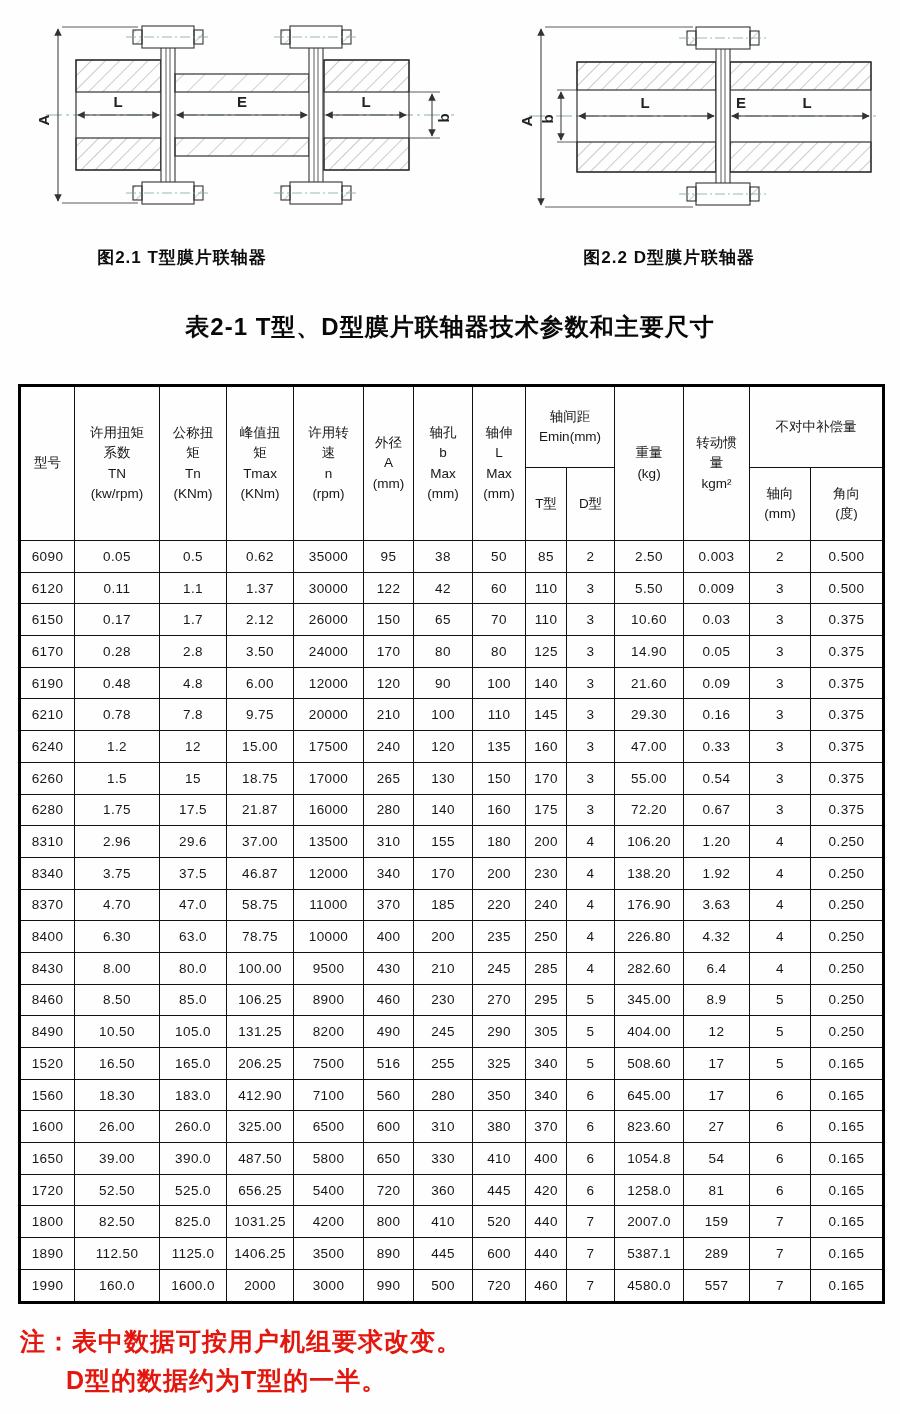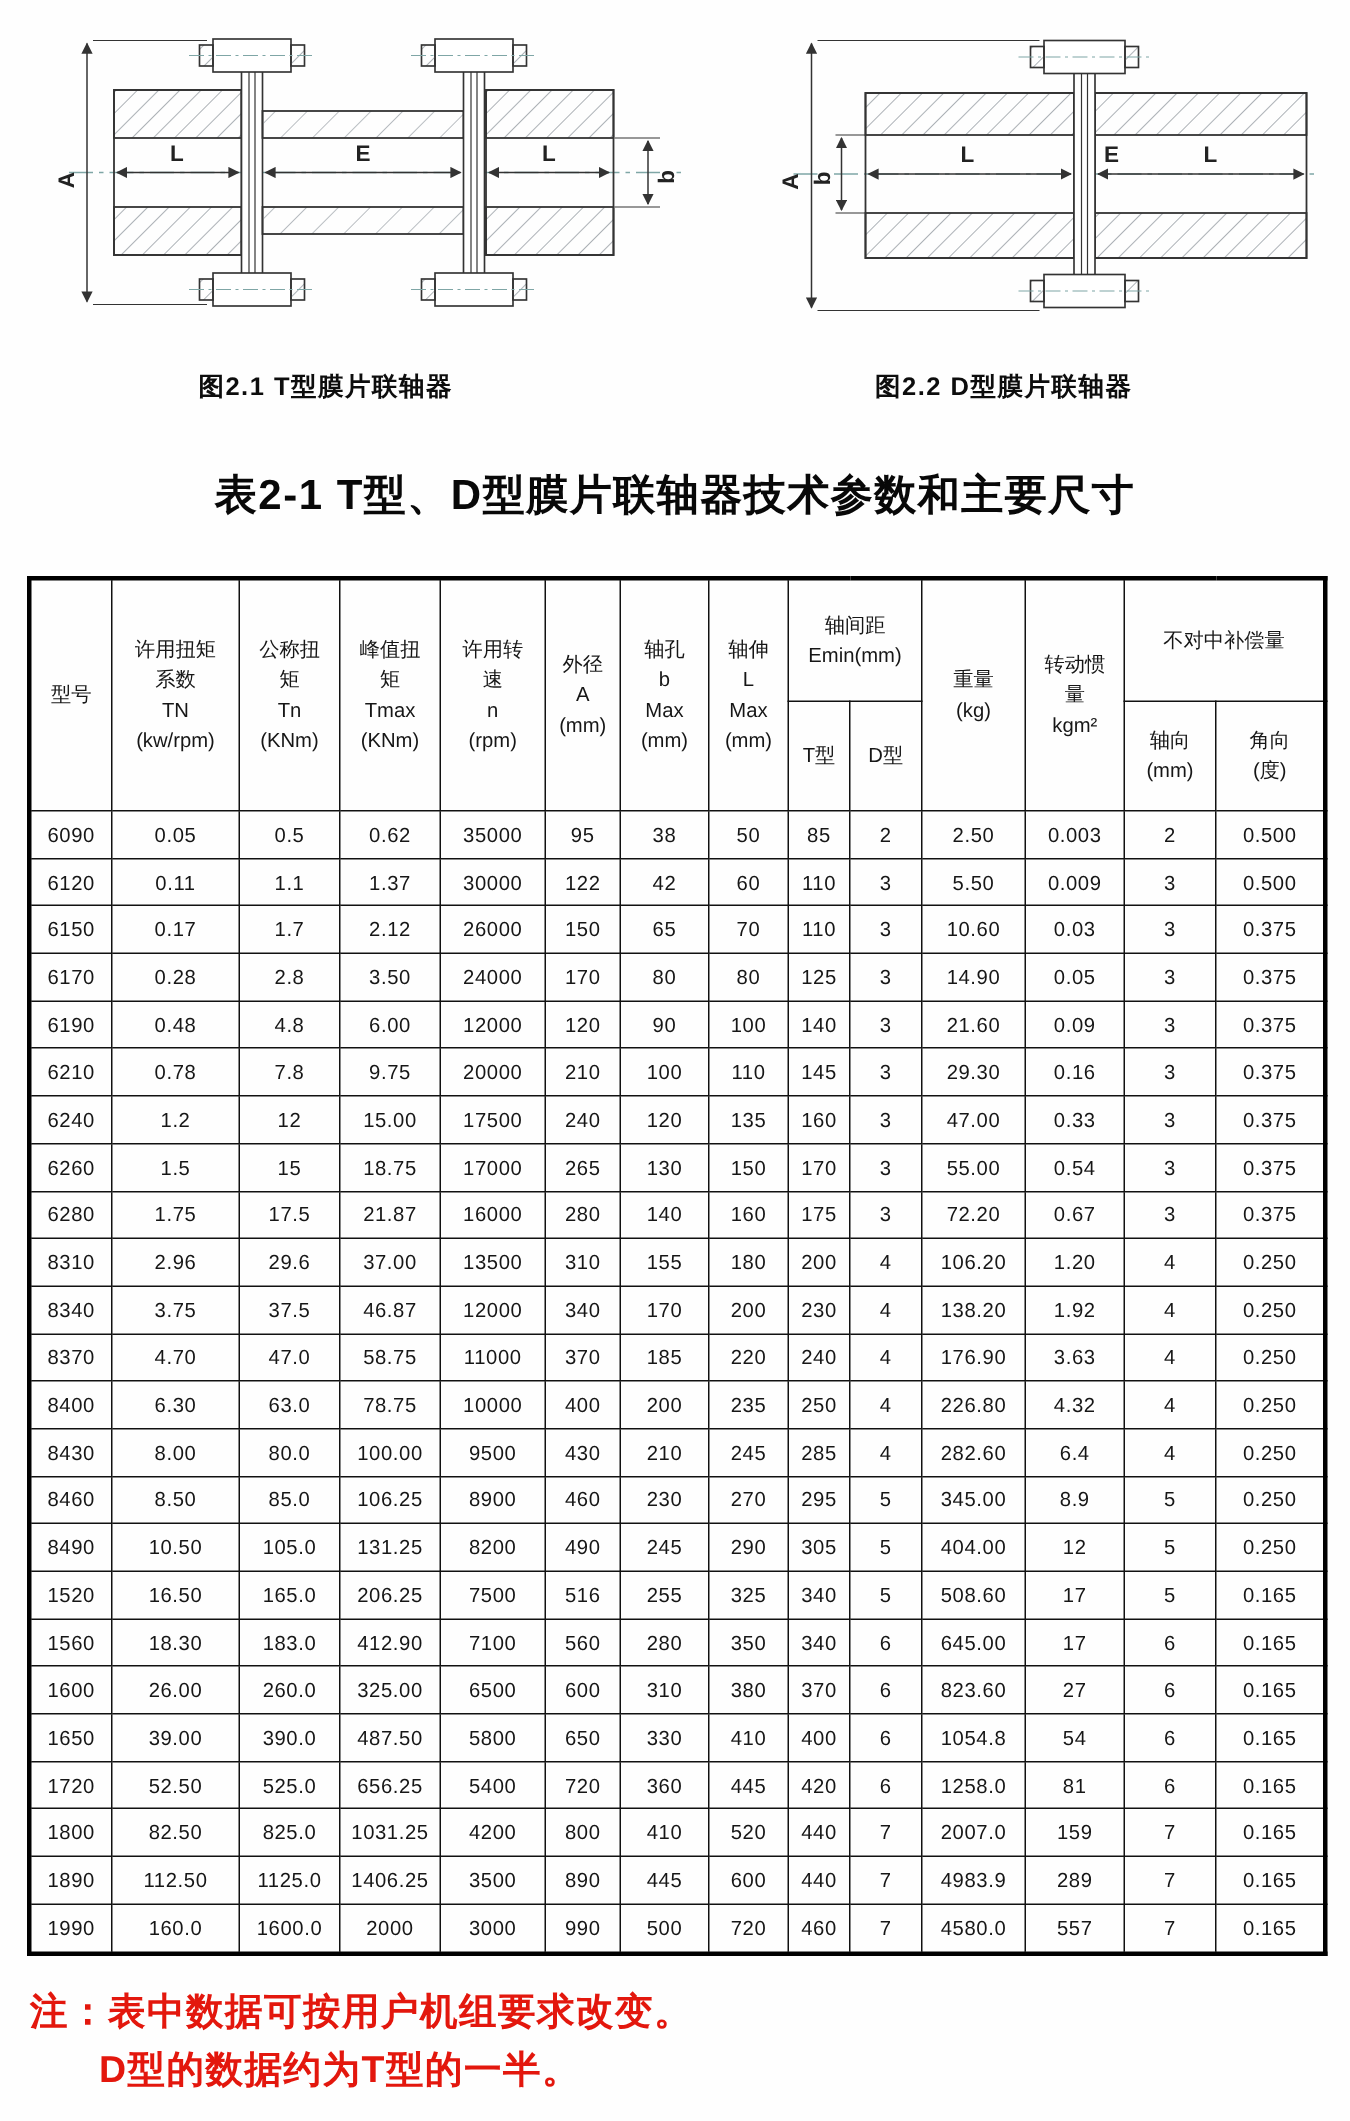--- a/index.html
+++ b/index.html
@@ -1,23 +1,23 @@
 <!DOCTYPE html>
 <html><head>
 <meta charset="utf-8">
 <style>
   html,body{margin:0;padding:0;}
   body{width:900px;height:1414px;background:#ffffff;font-family:"Liberation Sans",sans-serif;color:#161616;}
   .page{position:relative;width:900px;height:1414px;background:#fefefe;overflow:hidden;}
   svg{position:absolute;}
   svg text{font-family:"Liberation Sans",sans-serif;font-size:15px;font-weight:600;fill:#222;}
   .caption{position:absolute;top:246px;font-size:17px;font-weight:bold;text-align:center;color:#0d0d0d;letter-spacing:1px;}
-  .caption1{left:62px;width:240px;text-align:right;}
+  .caption1{left:62px;width:240px;}
   .caption2{left:515px;width:240px;text-align:right;}
-  .table-title{position:absolute;top:311px;left:0;width:900px;text-align:center;font-size:28px;font-weight:bold;color:#080808;letter-spacing:1px;}
+  .table-title{position:absolute;top:311px;left:0;width:900px;text-align:center;font-size:24px;font-weight:bold;color:#080808;letter-spacing:1px;}
   table.params{position:absolute;left:18px;top:384px;width:864px;border-collapse:collapse;table-layout:fixed;border:3px solid #000;}
   table.params th,table.params td{border:1.6px solid #111;text-align:center;vertical-align:middle;padding:0;}
   table.params th{font-size:13.5px;font-weight:normal;line-height:1.5;white-space:pre-line;}
   table.params thead tr.h1 th{height:80px;}
   table.params thead tr.h2 th{height:72px;}
   table.params td{font-size:13.5px;height:30.7px;letter-spacing:0.4px;}
   .notes{position:absolute;left:20px;top:1322px;font-size:25px;font-weight:bold;line-height:1.55;letter-spacing:1px;}
   .notes .line2{padding-left:46px;}
 </style>
 </head>
@@ -597,21 +597,21 @@
           <td>1890</td>
           <td>112.50</td>
           <td>1125.0</td>
           <td>1406.25</td>
           <td>3500</td>
           <td>890</td>
           <td>445</td>
           <td>600</td>
           <td>440</td>
           <td>7</td>
-          <td>4983.9</td>
+          <td>5387.1</td>
           <td>289</td>
           <td>7</td>
           <td>0.165</td>
         </tr>
         <tr>
           <td>1990</td>
           <td>160.0</td>
           <td>1600.0</td>
           <td>2000</td>
           <td>3000</td>

